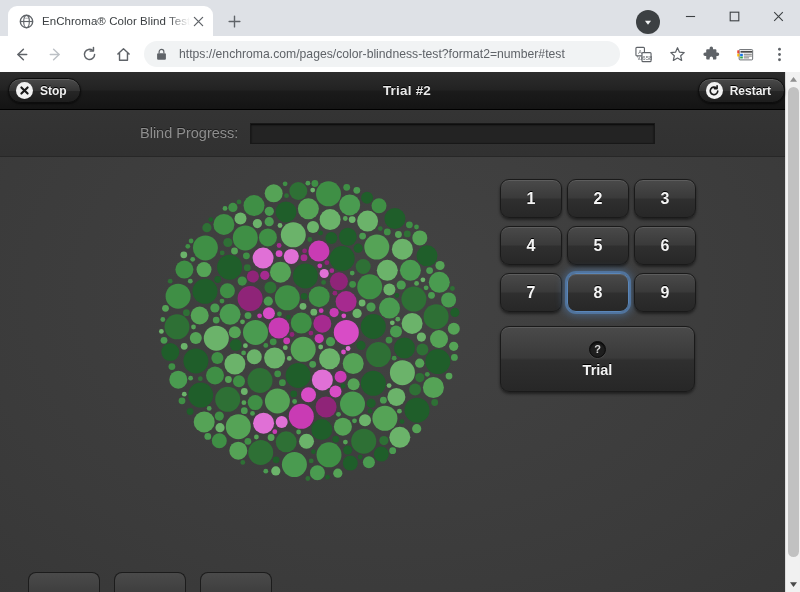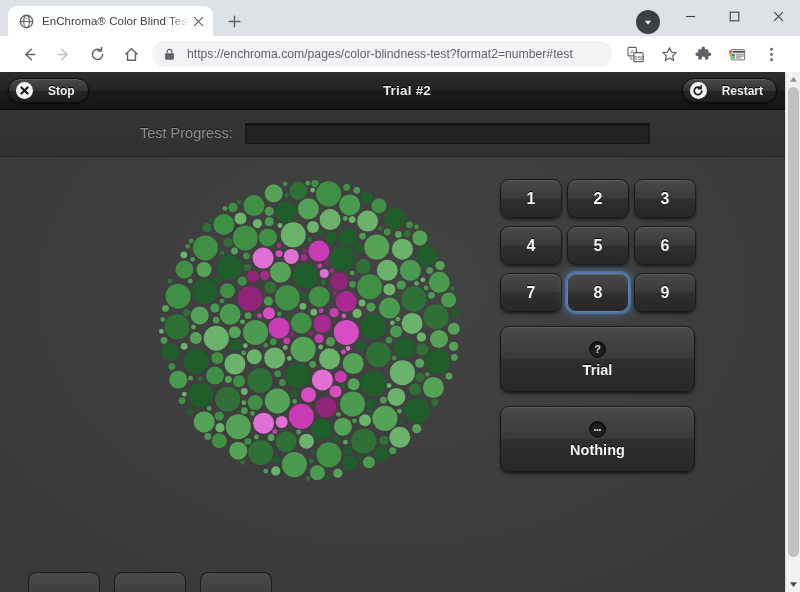--- a/index.html
+++ b/index.html
@@ -60,21 +60,21 @@
   }
   .wincontrols { display: flex; height: 36px; }
   .wbtn {
     width: 44px; height: 32px;
     display: flex; align-items: center; justify-content: center;
   }
 
   .toolbar {
     height: 36px; background: #fff;
     display: flex; align-items: center;
-    padding: 0 12px;
+    padding: 0 4px;
     gap: 0px;
   }
   .tb-icon {
     width: 28px; height: 28px; margin: 0 3px;
     display: flex; align-items: center; justify-content: center;
     border-radius: 50%; flex: 0 0 28px;
   }
   .omnibox {
     flex: 1; height: 26px;
     background: #f1f3f4; border-radius: 13px;
@@ -113,30 +113,30 @@
     position: relative;
   }
   .app-title {
     position: absolute; left: 0; right: 0; text-align: center;
     font-size: 13.5px; font-weight: bold; color: #e8e8e8;
     text-shadow: 0 -1px 0 #000;
     letter-spacing: .2px;
     margin-left: 29px;
   }
   .pill {
-    display: flex; align-items: center; gap: 15px;
+    display: flex; align-items: center; gap: 7px;
     height: 25px; padding: 0 13px 0 7px;
     border-radius: 13px;
     background: linear-gradient(180deg, #4a4a4a 0%, #343434 50%, #262626 51%, #1d1d1d 100%);
     border: 1px solid #0c0c0c;
     box-shadow: inset 0 1px 0 rgba(255,255,255,.12), 0 1px 2px rgba(0,0,0,.6);
     position: relative; z-index: 2; text-align: right;
   }
   .pill-left { margin-left: 8px; }
-  .pill-right { position: absolute; right: 8px; }
+  .pill-right { position: absolute; right: 0; }
   .pill-label {
     font-size: 12px; font-weight: bold; color: #f0f0f0;
     text-shadow: 0 -1px 0 #000; white-space: nowrap;
   }
   .circ-icon {
     width: 17px; height: 17px; border-radius: 50%;
     background: #f2f2f2;
     display: flex; align-items: center; justify-content: center;
     flex: 0 0 17px;
   }
@@ -390,21 +390,21 @@
             <svg width="12" height="12" viewBox="0 0 14 14">
               <path d="M11.4 7 A4.4 4.4 0 1 1 9.9 3.5" fill="none" stroke="#1a1a1a" stroke-width="1.9" stroke-linecap="round"></path>
               <path d="M10.6 1 V4.2 H7.5" fill="none" stroke="#1a1a1a" stroke-width="1.9" stroke-linecap="round" stroke-linejoin="round"></path>
             </svg>
           </span>
           <span class="pill-label">Restart</span>
         </div>
       </div>
 
       <div class="progress-band">
-        <span class="progress-label">Test Progress:</span>
+        <span class="progress-label">Blind Progress:</span>
         <div class="progress-track">
           <div class="progress-fill" style="width: 0%;"></div>
         </div>
       </div>
 
       <div class="test-area">
 
         <div class="plate-wrap">
           <svg class="plate" viewBox="0 0 310 310">
             <defs>
@@ -725,26 +725,20 @@
             <div class="btn numbtn">9</div>
           </div>
 
           <div class="btn bigbtn">
             <span class="big-icon">
               <span>?</span>
             </span>
             <span>Trial</span>
           </div>
 
-          <div class="btn bigbtn">
-            <span class="big-icon">
-              <span style="font-size:7px;letter-spacing:0px">•••</span>
-            </span>
-            <span>Nothing</span>
-          </div>
         </div>
       </div>
 
       <div class="bottom-row">
         <div class="bottom-btn"></div>
         <div class="bottom-btn"></div>
         <div class="bottom-btn"></div>
       </div>
 
     </div>

